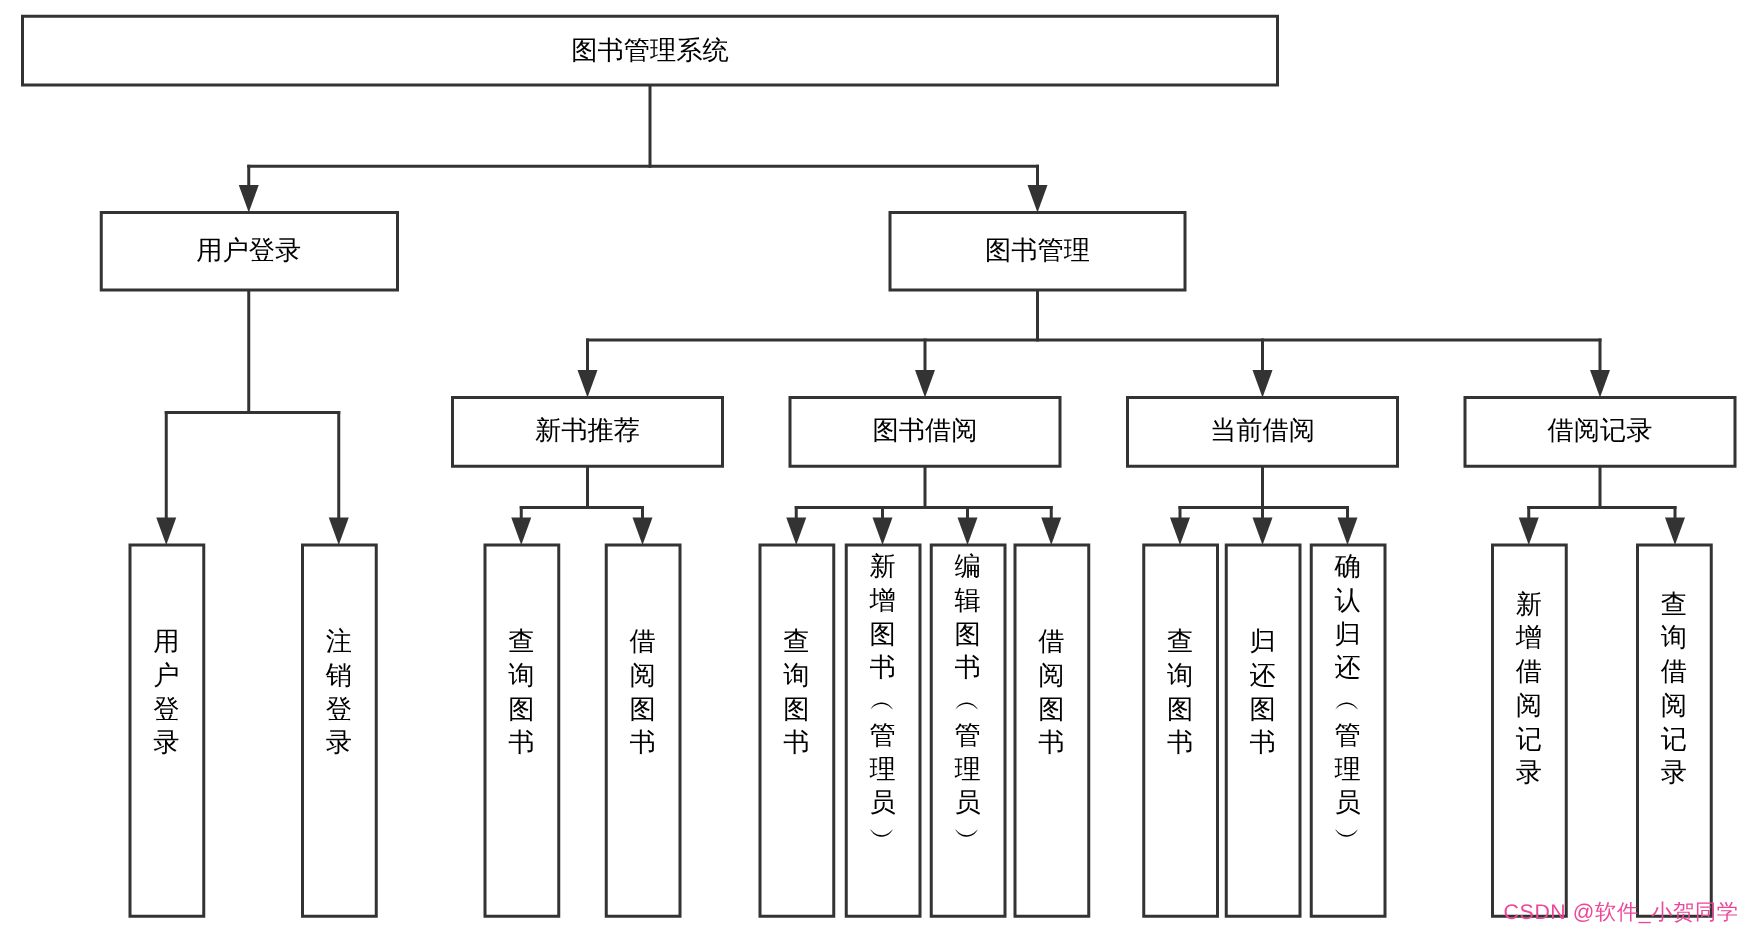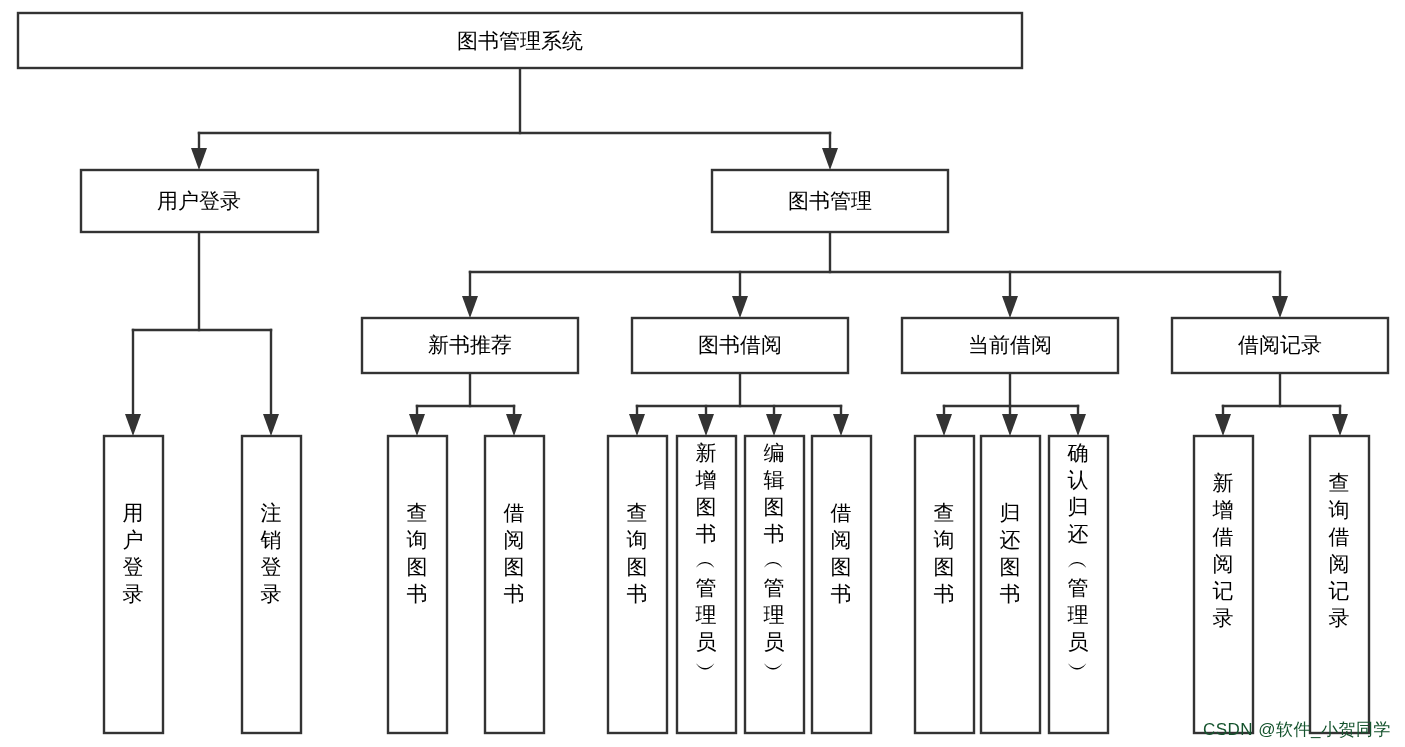--- a/index.html
+++ b/index.html
@@ -55,21 +55,21 @@
     font-family: "Liberation Sans", "DejaVu Sans", sans-serif;
     font-size: 21px;
     text-anchor: middle;
   }
   .watermark {
     position: absolute;
     right: 14px;
     bottom: 6px;
     font-family: "Liberation Sans", "DejaVu Sans", sans-serif;
     font-size: 17px;
-    color: #14532d;
+    color: #ec4899;
     letter-spacing: 0.5px;
     white-space: nowrap;
     pointer-events: none;
   }
 </style>
 </head>
 <body>
 
 <div id="diagram-root">
 

